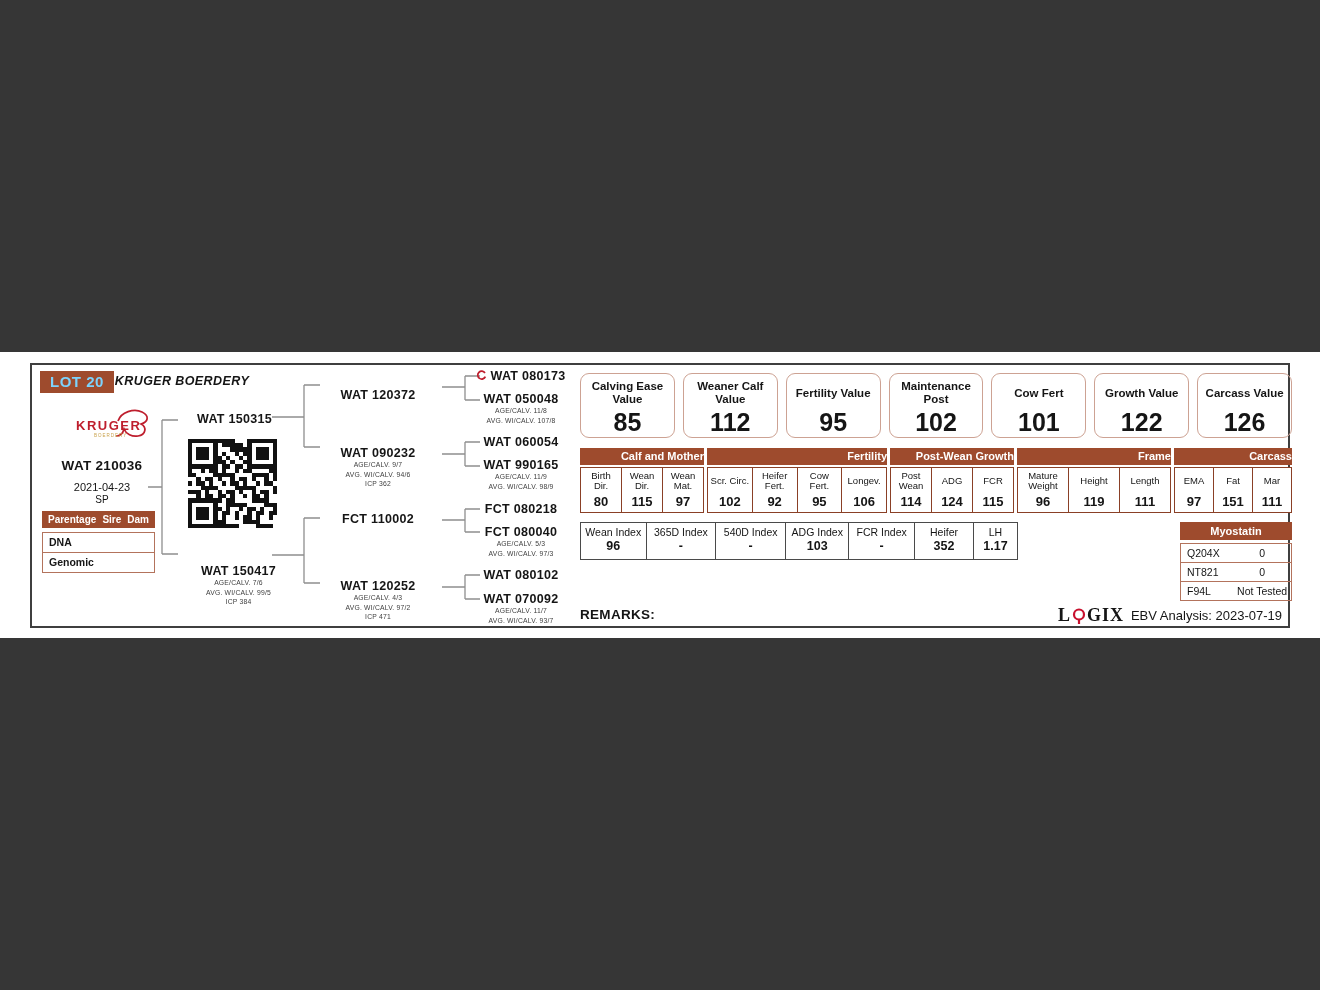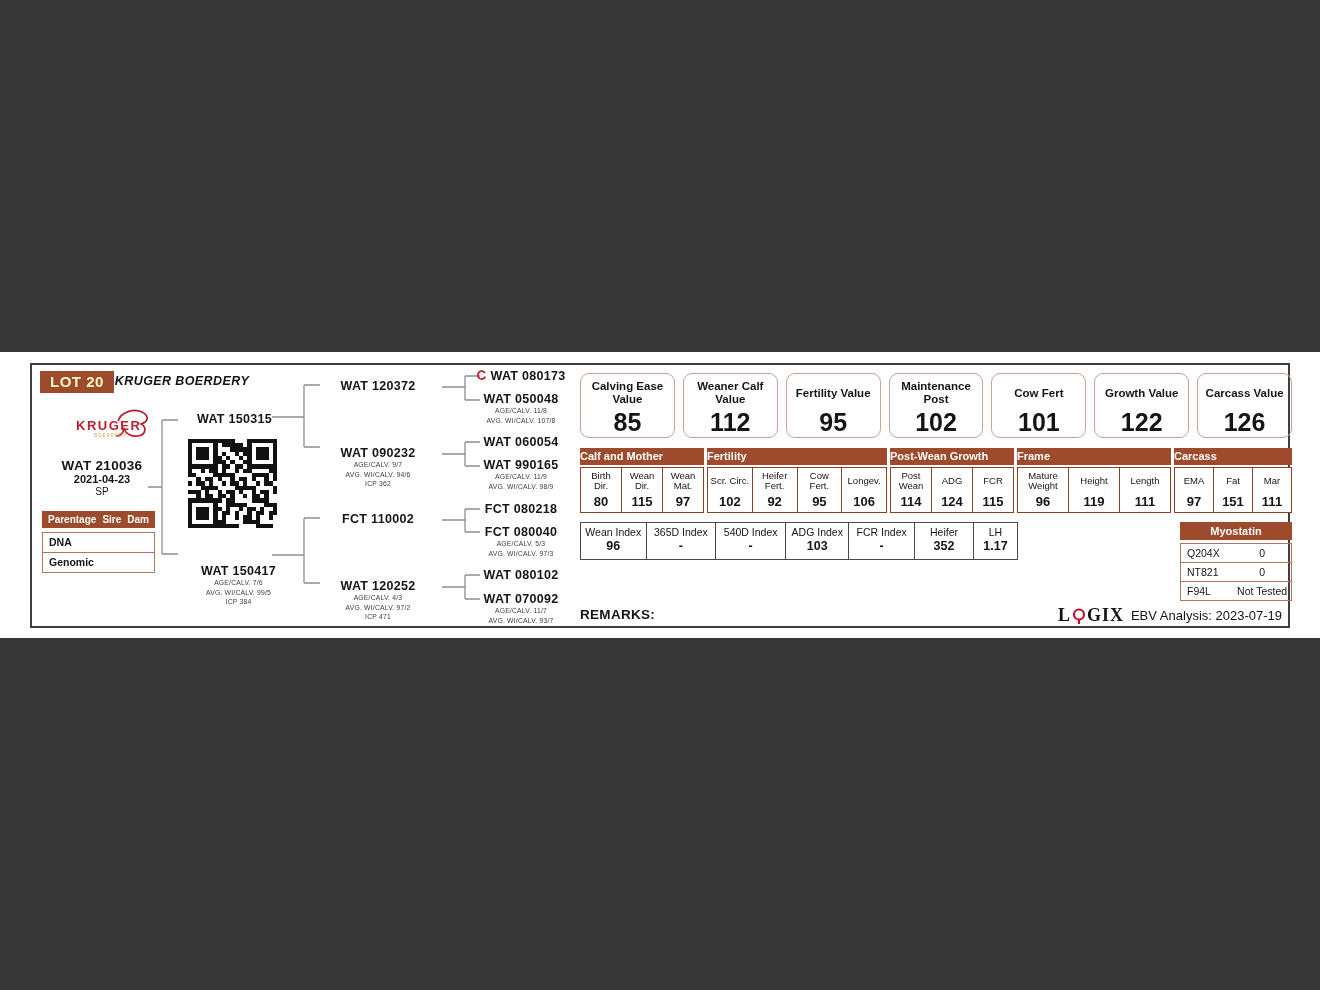--- a/index.html
+++ b/index.html
@@ -2,27 +2,27 @@
 <html><head>
 <meta charset="utf-8">
 <style>
   html,body{margin:0;padding:0;}
   body{width:1320px;height:990px;background:#363636;font-family:"Liberation Sans",sans-serif;color:#151515;}
   .stage{position:relative;width:1320px;height:990px;overflow:hidden;}
   .page-band{position:absolute;left:0;top:352px;width:1320px;height:286px;background:#ffffff;}
   .card{position:absolute;left:30px;top:363px;width:1260px;height:265px;background:#fff;border:2px solid #3f3f3f;box-sizing:border-box;}
 
   
-  .lot-badge{position:absolute;left:8px;top:6px;height:22px;line-height:22px;padding:0 10px;background:#9E4B2D;color:#fef9c3;font-weight:bold;font-size:15px;letter-spacing:.5px;}
+  .lot-badge{position:absolute;left:8px;top:6px;height:22px;line-height:22px;padding:0 10px;background:#9E4B2D;color:#7dd3fc;font-weight:bold;font-size:15px;letter-spacing:.5px;}
   .farm-name{position:absolute;left:70px;top:9px;width:160px;text-align:center;font-style:italic;font-weight:bold;font-size:12.5px;letter-spacing:.4px;}
 
   .logo{position:absolute;left:42px;top:40px;}
   .animal-block{position:absolute;left:0;top:93px;width:140px;text-align:center;}
   .animal-id{font-size:13.5px;font-weight:bold;letter-spacing:.3px;}
-  .animal-date{font-size:11px;margin-top:0;font-weight:bold;}
+  .animal-date{font-size:11px;margin-top:8px;}
   .animal-sp{font-size:10px;margin-top:1px;}
 
   .parentage{position:absolute;left:10px;top:146px;width:113px;}
   .parentage-header{background:#9E4B2D;color:#fff;font-weight:bold;font-size:10px;display:flex;justify-content:space-between;padding:3px 6px;box-sizing:border-box;}
   .parentage-rows{margin-top:4px;border:1.2px solid #b3735c;}
   .parentage-row{height:19px;line-height:19px;padding-left:6px;font-size:10.5px;font-weight:bold;}
   .parentage-row:first-child{border-bottom:1.2px solid #b3735c;}
 
   .qr{position:absolute;left:156px;top:74px;width:89px;height:89px;display:grid;grid-template-columns:repeat(21,1fr);grid-template-rows:repeat(21,1fr);}
   .qr div{background:#fff;}
@@ -40,21 +40,21 @@
   .connectors{position:absolute;left:0;top:0;pointer-events:none;}
 
   
   .value-row{position:absolute;left:548px;top:7px;width:712px;height:66px;display:flex;gap:8px;align-items:flex-end;}
   .value-box{flex:1;border:1.3px solid #cda293;border-radius:9px;box-sizing:border-box;padding-top:5px;}
   .value-box-label{height:28px;display:flex;align-items:center;justify-content:center;text-align:center;font-size:11.5px;line-height:13px;font-weight:bold;padding:0 4px;}
   .value-box-value{text-align:center;font-size:25px;font-weight:bold;margin-top:1px;}
 
   
   .ebv-table{position:absolute;left:548px;top:83px;width:714px;display:flex;gap:3px;}
-  .ebv-group-header{background:#9E4B2D;color:#fff;font-weight:bold;font-size:11px;text-align:left;height:17px;line-height:17px;margin-bottom:2px;}
+  .ebv-group-header{background:#9E4B2D;color:#fff;font-weight:bold;font-size:11px;text-align:right;height:17px;line-height:17px;margin-bottom:2px;}
   .ebv-cols{display:flex;border:1.6px solid #8a4026;background:#fff;height:46px;box-sizing:border-box;}
   .ebv-col{flex:1;display:flex;flex-direction:column;border-right:1.4px solid #8a4026;}
   .ebv-col:last-child{border-right:none;}
   .ebv-col-label{height:26px;display:flex;align-items:center;justify-content:center;text-align:center;font-size:9.5px;line-height:10.5px;padding:0 2px;}
   .ebv-col-value{text-align:center;font-size:13px;font-weight:bold;}
 
   
   .index-table{position:absolute;left:548px;top:157px;width:438px;height:38px;display:flex;border:1.6px solid #4a4a4a;box-sizing:border-box;}
   .index-cell{display:flex;flex-direction:column;border-right:1.4px solid #4a4a4a;}
   .index-cell:last-child{border-right:none;}
@@ -572,21 +572,21 @@
     <div class="ped sire-node">
       <div class="ped-id">WAT 150315</div>
     </div>
     <div class="ped dam-node">
       <div class="ped-id">WAT 150417</div>
       <div class="ped-sub">AGE/CALV. 7/6</div>
       <div class="ped-sub">AVG. WI/CALV. 99/5</div>
       <div class="ped-sub">ICP 384</div>
     </div>
 
-    <div class="ped g3" style="top:14px">
+    <div class="ped g3" style="top:23px">
       <div class="ped-id">WAT 120372</div>
     </div>
     <div class="ped g3" style="top:81px">
       <div class="ped-id">WAT 090232</div>
       <div class="ped-sub">AGE/CALV. 9/7</div>
       <div class="ped-sub">AVG. WI/CALV. 94/6</div>
       <div class="ped-sub">ICP 362</div>
     </div>
     <div class="ped g3" style="top:147px">
       <div class="ped-id">FCT 110002</div>

